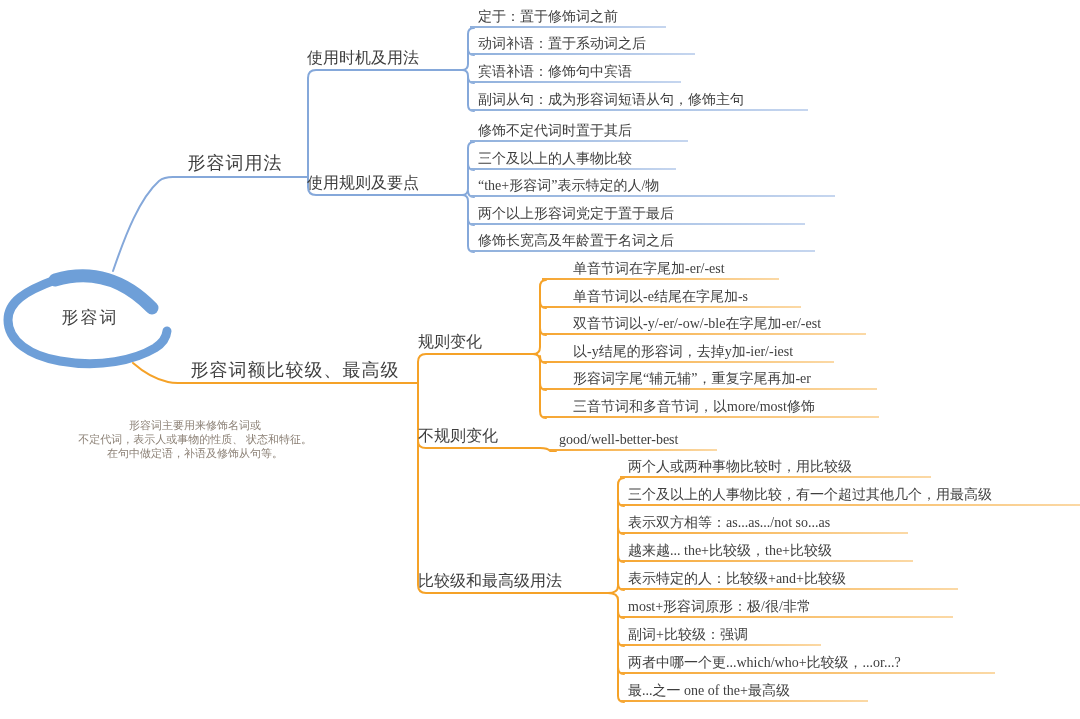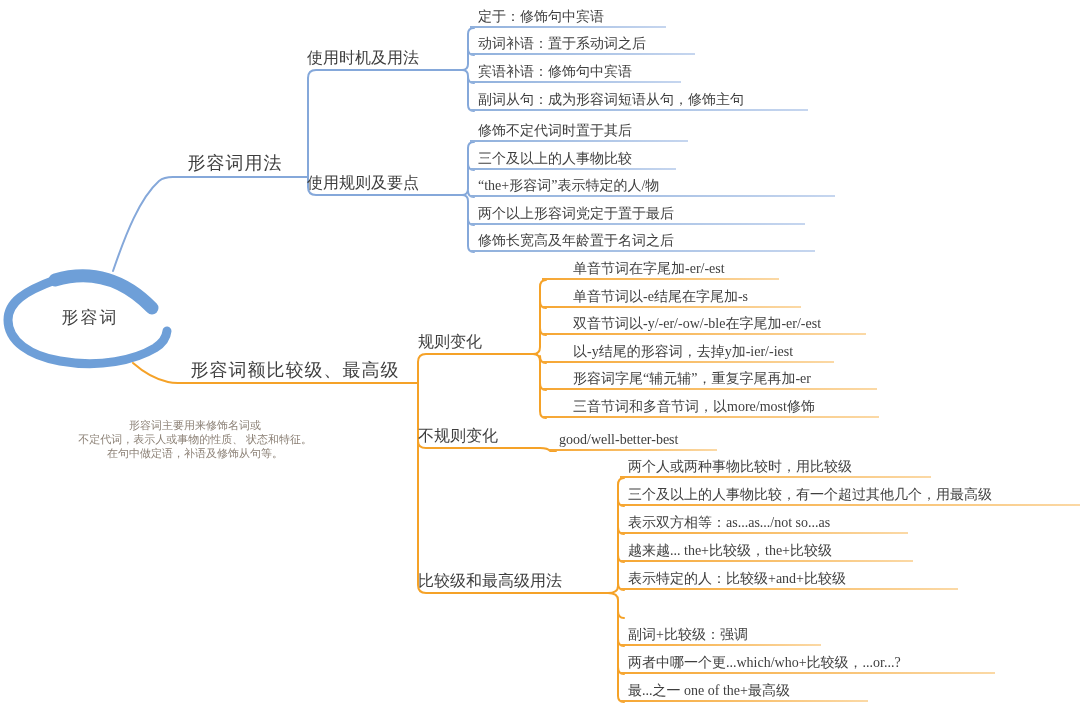--- a/index.html
+++ b/index.html
@@ -91,21 +91,21 @@
 
   <div class="node note" style="left:45px;top:418px;width:300px">
     <div>形容词主要用来修饰名词或</div>
     <div>不定代词，表示人或事物的性质、 状态和特征。</div>
     <div>在句中做定语，补语及修饰从句等。</div>
   </div>
 
   <div class="node maintopic" style="left:162px;top:152px;width:146px">形容词用法</div>
 
   <div class="node subtopic" style="left:307px;top:48px;width:155px">使用时机及用法</div>
-  <div class="node leaf b" style="left:470px;top:8px;width:188px">定于：修饰句中宾语</div>
+  <div class="node leaf b" style="left:470px;top:8px;width:188px">定于：置于修饰词之前</div>
   <div class="node leaf b" style="left:470px;top:35px;width:217px">动词补语：置于系动词之后</div>
   <div class="node leaf b" style="left:470px;top:63px;width:203px">宾语补语：修饰句中宾语</div>
   <div class="node leaf b" style="left:470px;top:91px;width:330px">副词从句：成为形容词短语从句，修饰主句</div>
 
   <div class="node subtopic" style="left:307px;top:173px;width:155px">使用规则及要点</div>
   <div class="node leaf b" style="left:470px;top:122px;width:210px">修饰不定代词时置于其后</div>
   <div class="node leaf b" style="left:470px;top:150px;width:198px">三个及以上的人事物比较</div>
   <div class="node leaf b" style="left:470px;top:205px;width:327px">两个以上形容词党定于置于最后</div>
   <div class="node leaf b" style="left:470px;top:177px;width:357px">“the+形容词”表示特定的人/物</div>
   <div class="node leaf b" style="left:470px;top:232px;width:337px">修饰长宽高及年龄置于名词之后</div>
@@ -122,17 +122,18 @@
 
   <div class="node subtopic" style="left:418px;top:426px;width:122px">不规则变化</div>
   <div class="node leaf o pad10" style="left:549px;top:431px;width:158px">good/well-better-best</div>
 
   <div class="node subtopic" style="left:418px;top:571px;width:190px">比较级和最高级用法</div>
   <div class="node leaf o" style="left:620px;top:458px;width:303px">两个人或两种事物比较时，用比较级</div>
   <div class="node leaf o" style="left:620px;top:486px;width:458px">三个及以上的人事物比较，有一个超过其他几个，用最高级</div>
   <div class="node leaf o" style="left:620px;top:514px;width:280px">表示双方相等：as...as.../not so...as</div>
   <div class="node leaf o" style="left:620px;top:542px;width:285px">越来越... the+比较级，the+比较级</div>
   <div class="node leaf o" style="left:620px;top:570px;width:330px">表示特定的人：比较级+and+比较级</div>
+  <div class="node leaf o" style="left:620px;top:598px;width:325px">most+形容词原形：极/很/非常</div>
   <div class="node leaf o" style="left:620px;top:626px;width:193px">副词+比较级：强调</div>
   <div class="node leaf o" style="left:620px;top:654px;width:367px">两者中哪一个更...which/who+比较级，...or...?</div>
   <div class="node leaf o" style="left:620px;top:682px;width:240px">最...之一 one of the+最高级</div>
 
 </div>
 
 </body></html>

